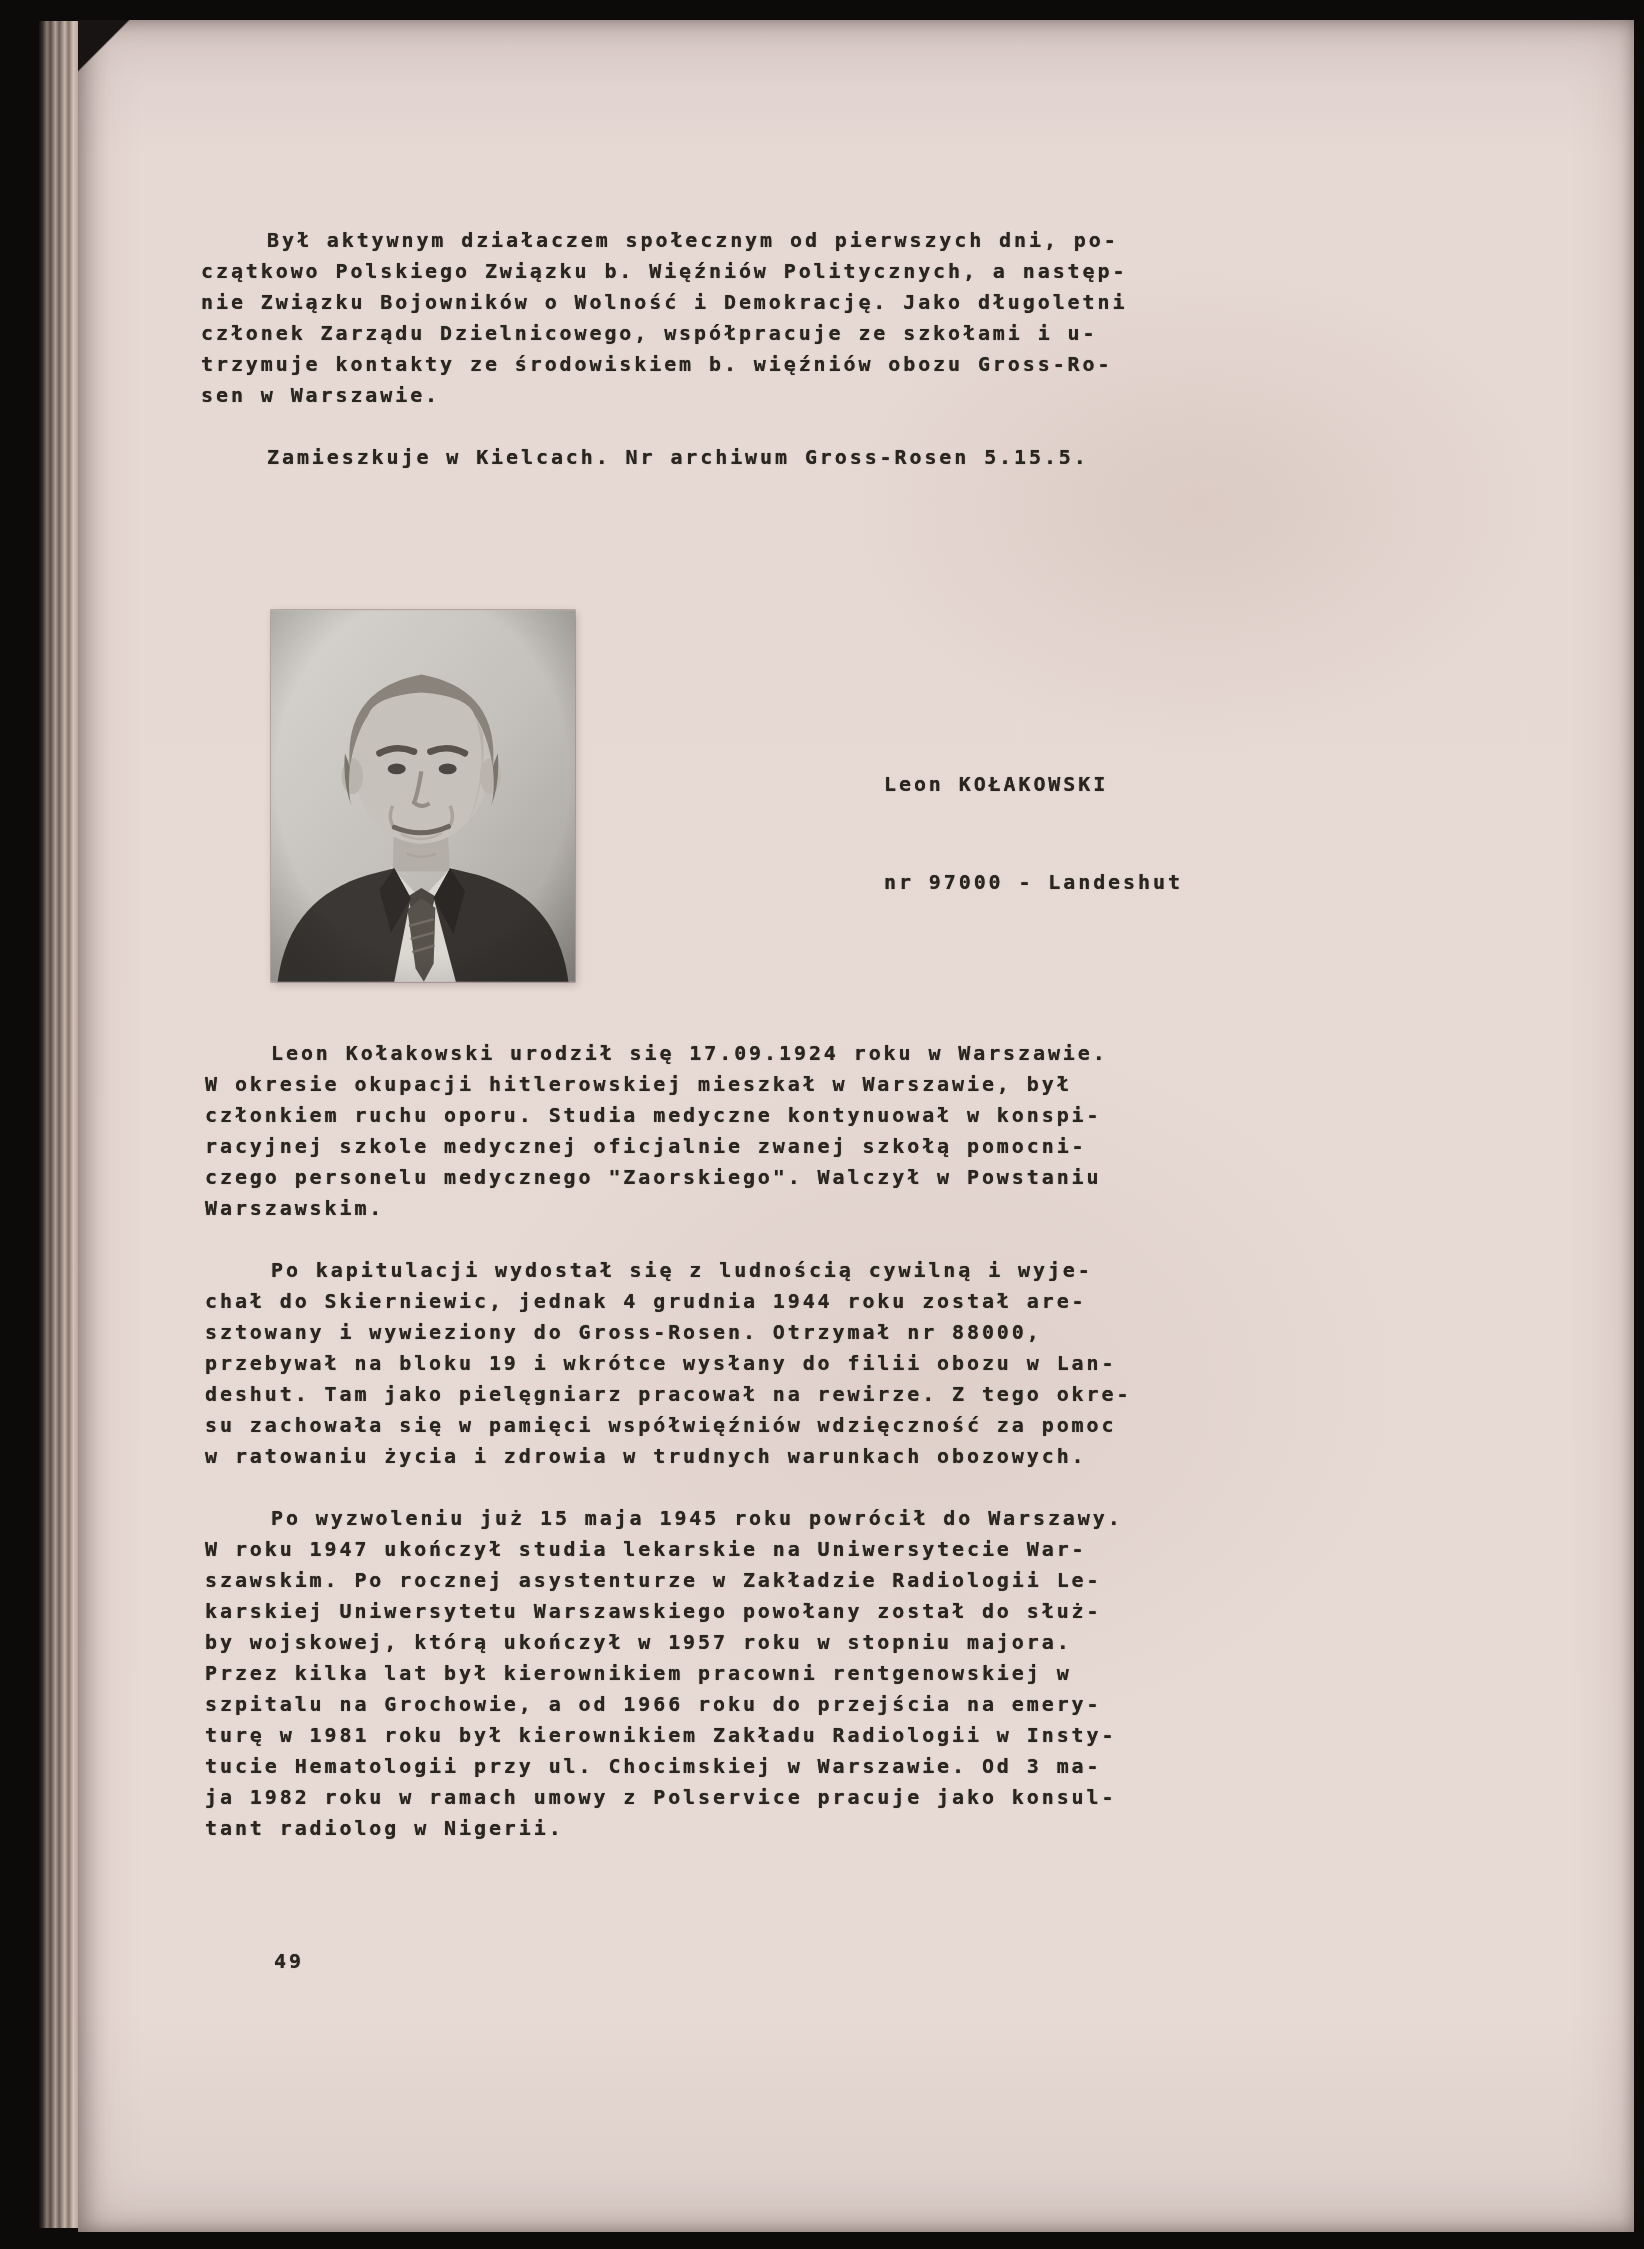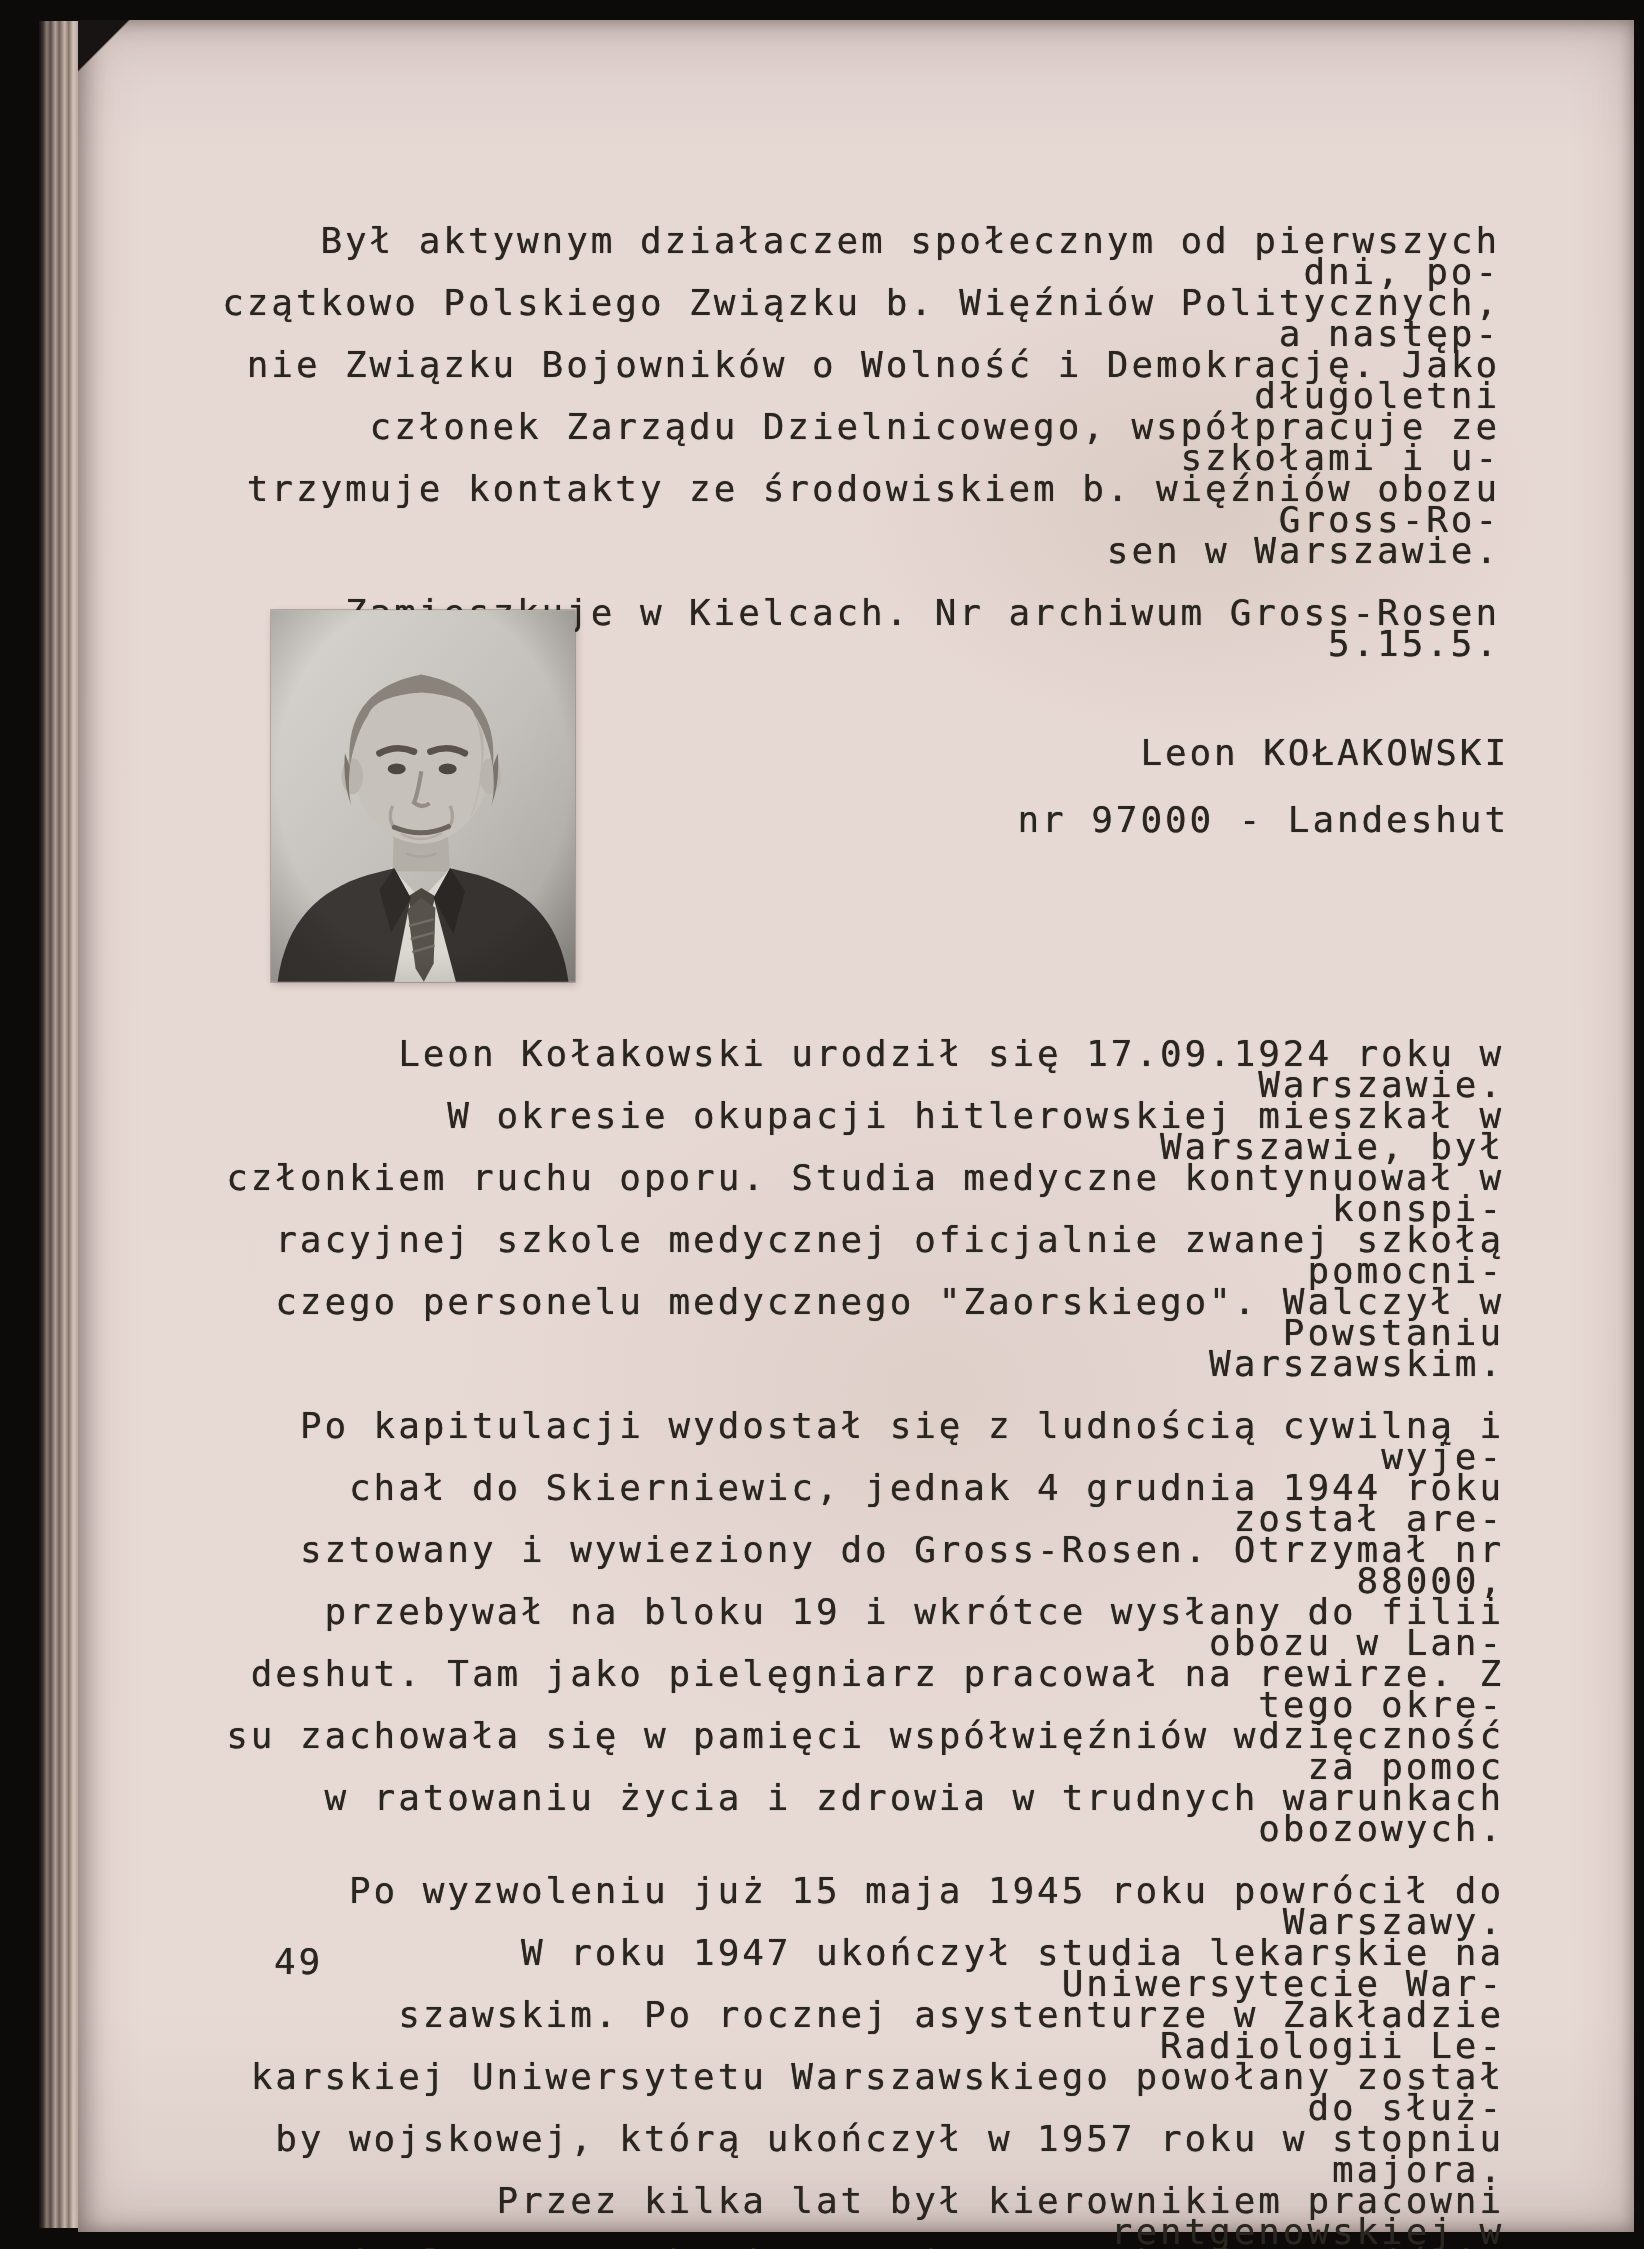--- a/index.html
+++ b/index.html
@@ -27,31 +27,30 @@
       inset 8.2px 0 21.4px rgba(60,45,42,0.38),
       inset -3.3px 0 11.5px rgba(60,45,42,0.22);
   }
   .corner-fold{
     position:absolute;left:0;top:0;width:53px;height:61px;
     background:linear-gradient(135deg,#171413 0%,#171413 44%,rgba(23,20,19,0) 46%);
   }
   .t{
     position:absolute;
     font-family:"DejaVu Sans Mono","Liberation Mono",monospace;
-    font-weight:400;
-    font-size:36px;
+    font-weight:700;
+    font-size:20px;
     line-height:31px;
     letter-spacing:2.9px;
     color:#29251f;
     white-space:pre-line;
     text-shadow:0 0 0.8px rgba(40,36,30,0.8);
-    text-align:right;
   }
   .t p{margin:0;text-indent:66px;}
-  .caption div{line-height:36px;}
+  .caption div{line-height:36px;margin-top:31px;}
   .photo{
     position:absolute;left:271px;top:610px;width:304px;height:372px;
     box-shadow:0 0 0 0.8px rgba(70,58,52,0.35), 1.6px 2.5px 8.2px rgba(50,40,36,0.25);
     background:#beb9b3;
   }
   .photo svg{display:block;}
   .page-number{position:absolute;left:274px;top:1946px;}
 </style>
 </head>
 <body>

